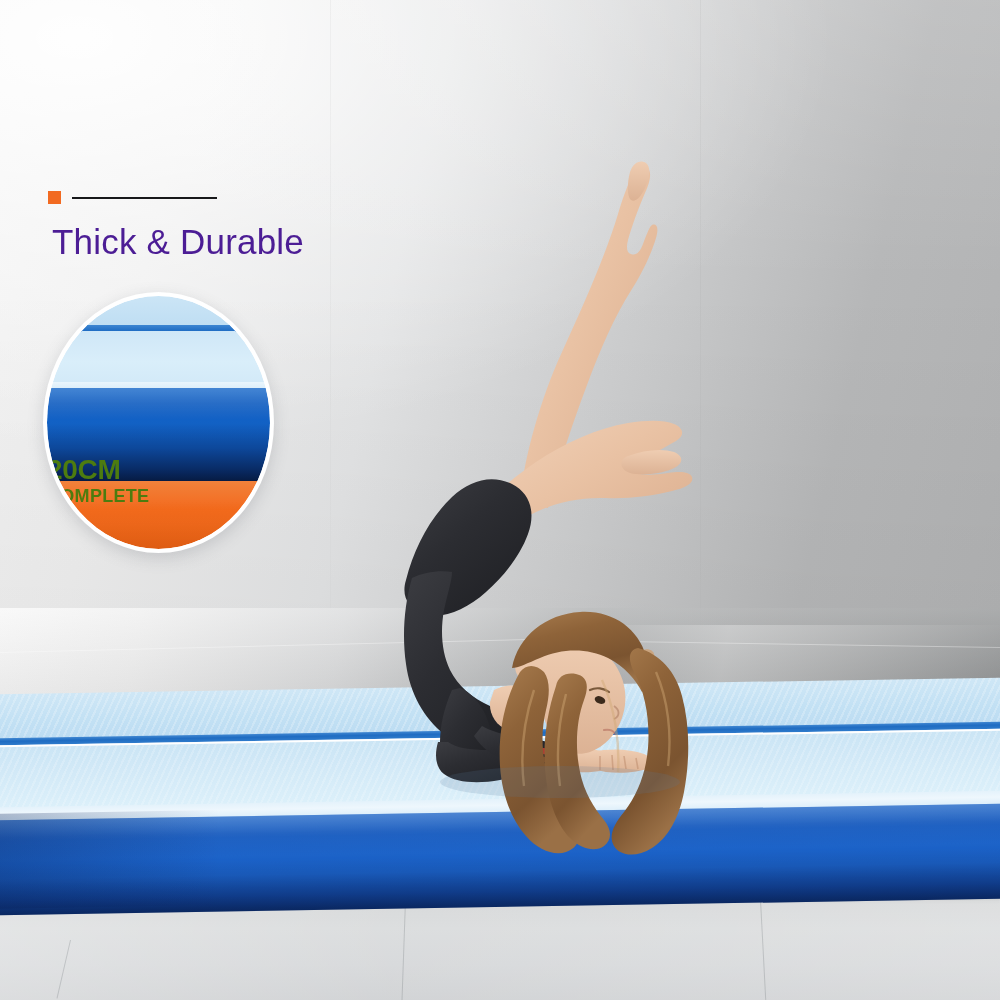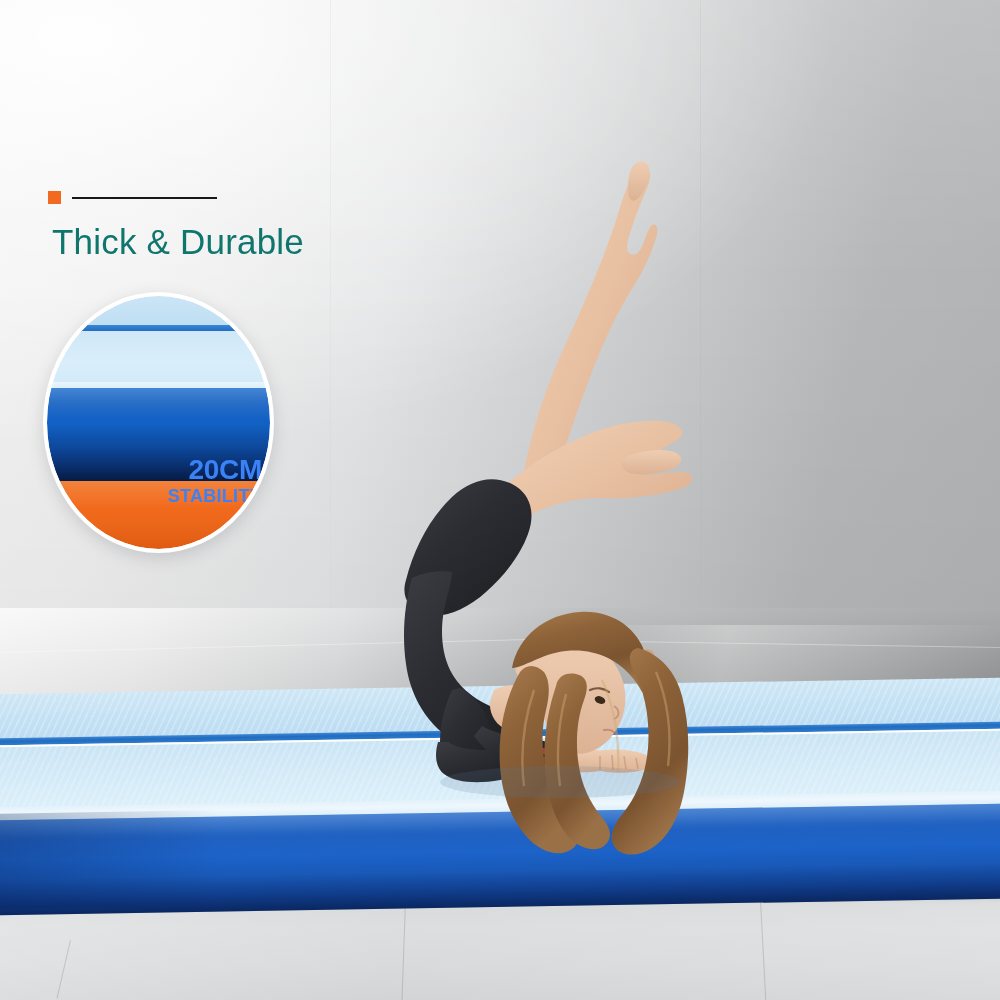--- a/index.html
+++ b/index.html
@@ -138,21 +138,21 @@
   .divider-sq {
     position:absolute; left:0; top:1px; width:13px; height:13px;
     background:#f26a21;
   }
   .divider-line {
     position:absolute; left:24px; top:7px; width:145px; height:2px;
     background:#17181a;
   }
   .subhead {
     position:absolute; left:52px; top:222px;
-    font-size:35px; font-weight:300; color:#0f766e;
+    font-size:35px; font-weight:300; color:#4c1d95;
     letter-spacing:0.2px;
   }
 
   
   .badge {
     position:absolute; left:43px; top:292px;
     width:231px; height:261px;
     border-radius:50%;
     overflow:hidden;
     border:4px solid rgba(255,255,255,0.92);
@@ -187,21 +187,21 @@
   .b-orange {
     position:absolute; left:-6%; top:73%; width:112%; height:28%;
     background:linear-gradient(180deg,#ef6a16 0%, #f26a1c 28%, #f0681a 62%, #e85f12 100%);
   }
   .b-orange-sheen {
     position:absolute; left:-6%; top:73%; width:112%; height:28%;
     background:linear-gradient(180deg, rgba(255,255,255,0.16) 0%, rgba(255,255,255,0.0) 40%, rgba(0,0,0,0.05) 100%);
   }
   .badge-text {
     position:absolute; left:0; right:8px; top:63%;
-    text-align:right; color:#3b82f6;
+    text-align:left; color:#4d7c0f;
   }
   .badge-big {
     display:block; font-size:28px; font-weight:bold; letter-spacing:-0.3px; line-height:1.08;
   }
   .badge-small {
     display:block; font-size:18px; font-weight:bold; letter-spacing:0.3px; line-height:1.12;
   }
 </style>
 </head>
 <body>
@@ -374,18 +374,18 @@
       <div class="b-l1"></div>
       <div class="b-line"></div>
       <div class="b-l2"></div>
       <div class="b-l3"></div>
       <div class="b-blue"></div>
       <div class="b-blue-sheen"></div>
       <div class="b-orange"></div>
       <div class="b-orange-sheen"></div>
       <div class="badge-text">
         <span class="badge-big">20CM</span>
-        <span class="badge-small">STABILITY</span>
+        <span class="badge-small">COMPLETE</span>
       </div>
     </div>
   </div>
 
 </div>
 
 </body></html>

